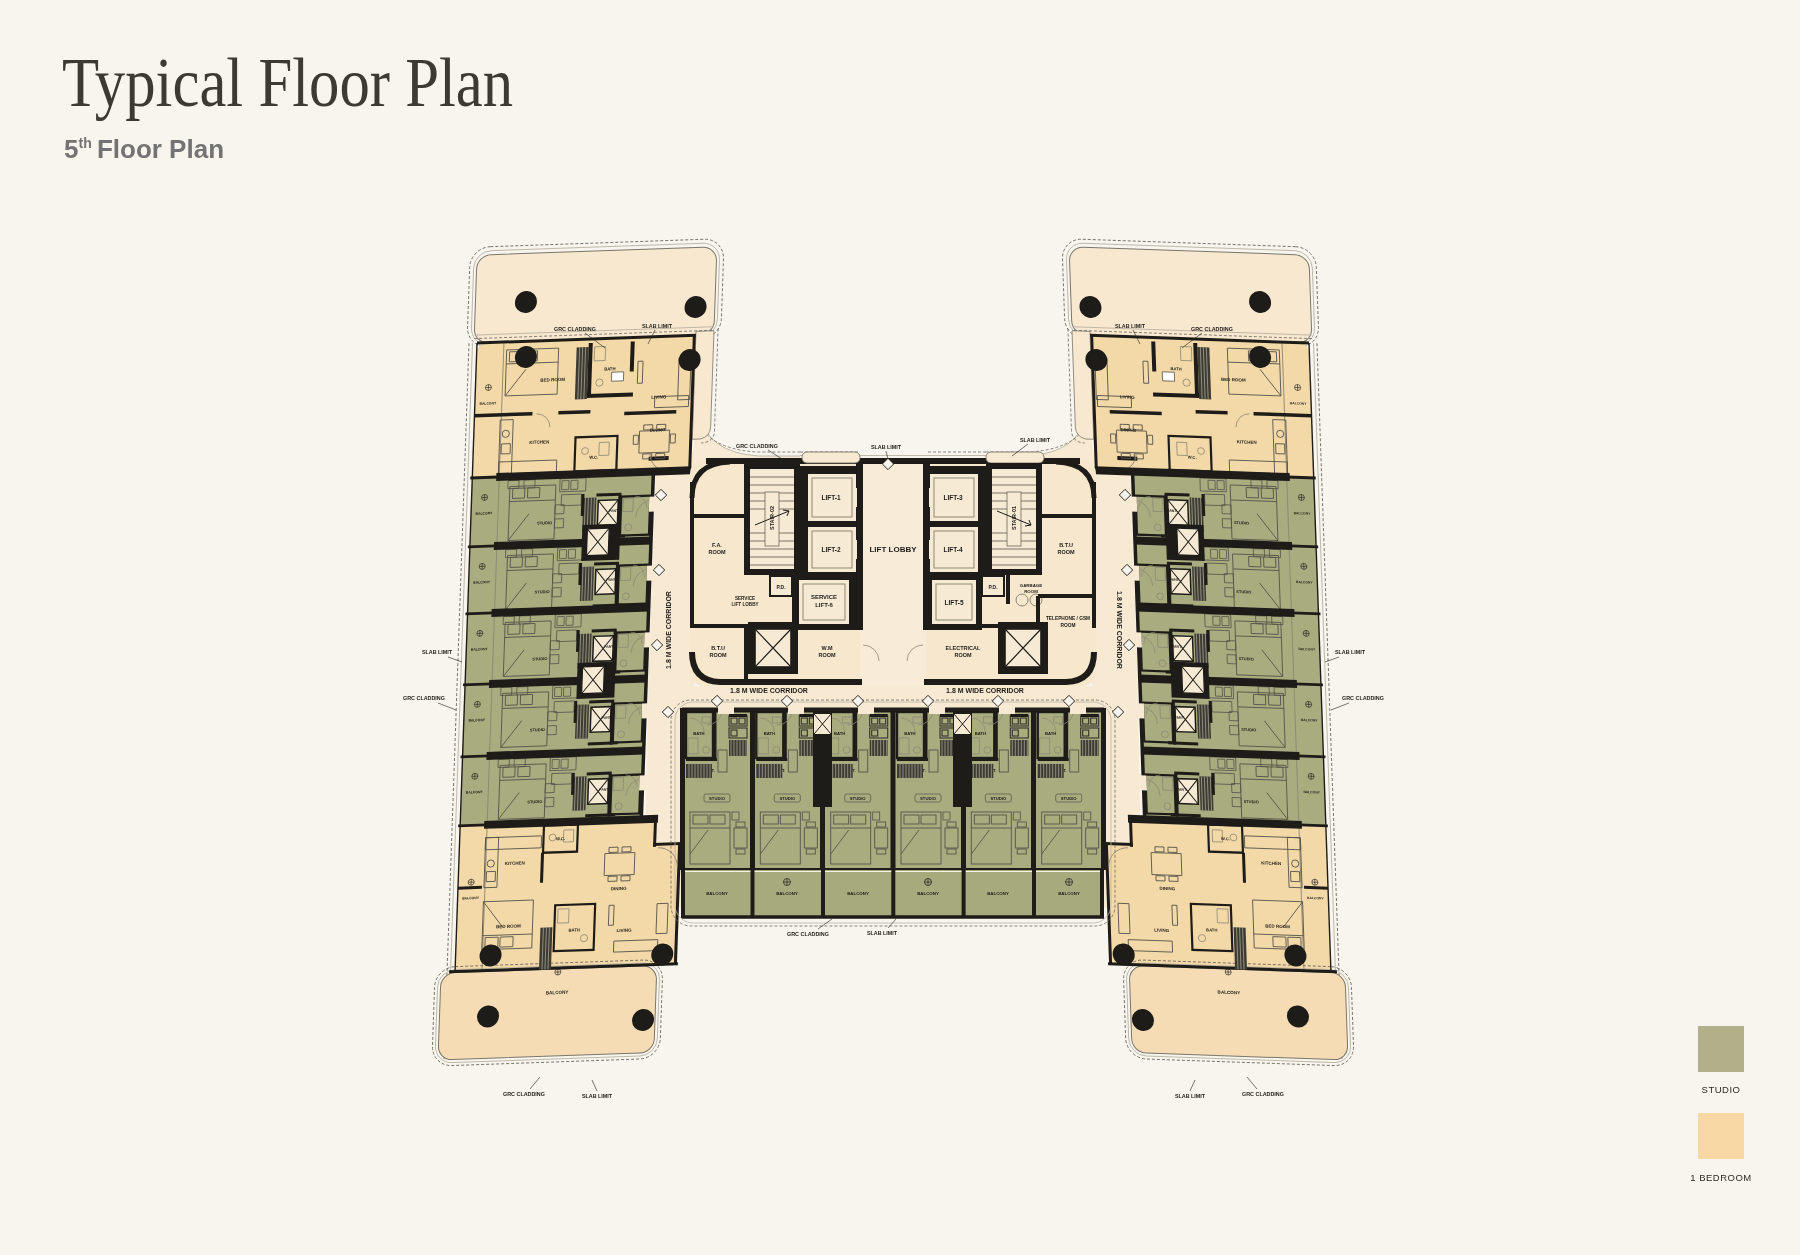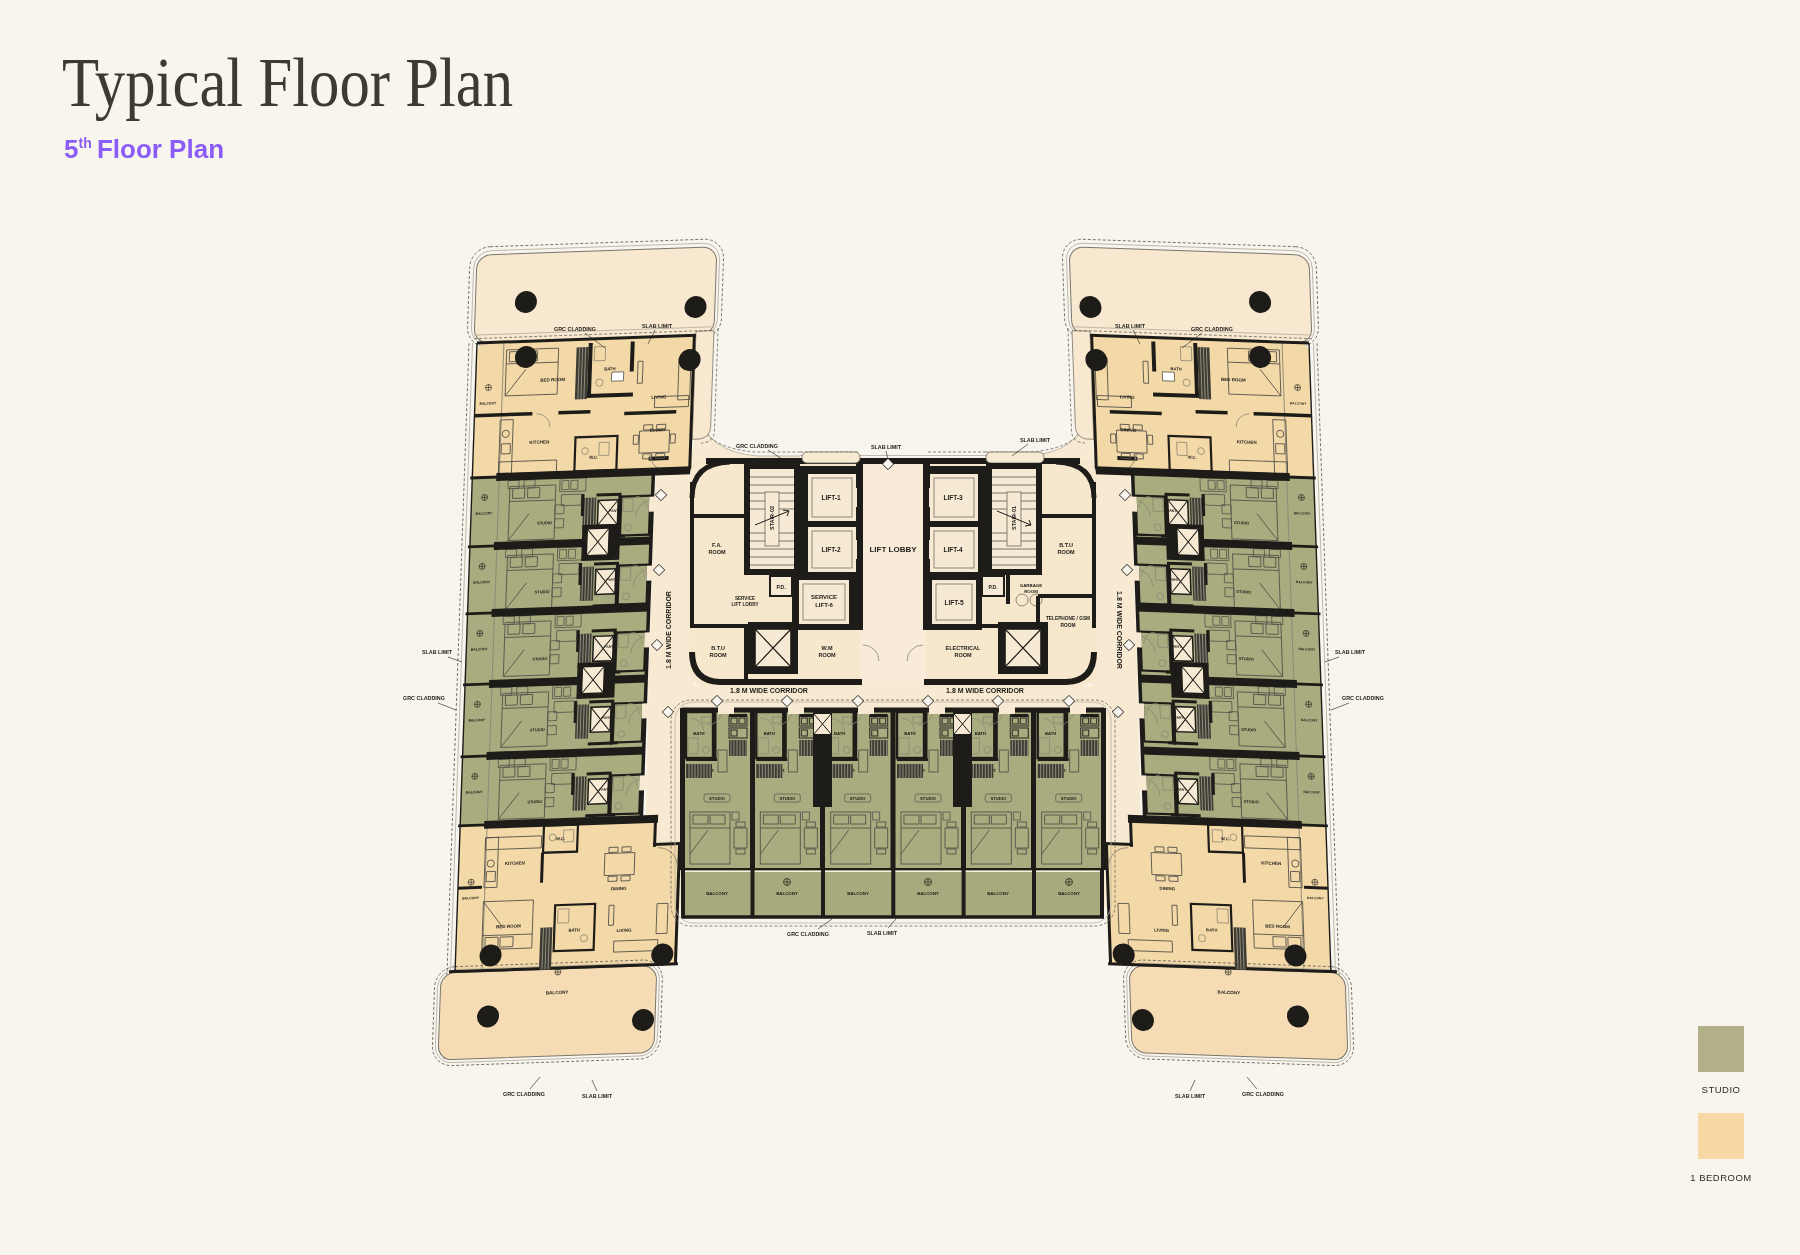--- a/index.html
+++ b/index.html
@@ -1,18 +1,18 @@
 <!DOCTYPE html>
 <html><head>
 <meta charset="utf-8">
 <style>
   html,body{margin:0;padding:0;}
   body{width:1800px;height:1255px;background:#f8f5ee;font-family:"Liberation Sans",sans-serif;position:relative;overflow:hidden;}
   .title{position:absolute;left:62px;top:44px;font-family:"Liberation Serif",serif;font-size:69px;color:#3c3a31;letter-spacing:0px;transform:scaleX(0.88);transform-origin:left top;}
-  .subtitle{position:absolute;left:64px;top:134px;font-size:26px;font-weight:bold;color:#8b5cf6;}
+  .subtitle{position:absolute;left:64px;top:134px;font-size:26px;font-weight:bold;color:#737373;}
   .subtitle sup{font-size:14px;}
   svg{position:absolute;left:0;top:0;}
   text{font-family:"Liberation Sans",sans-serif;}
 </style>
 </head>
 <body>
 
 <div class="title">Typical Floor Plan</div>
 
 <div class="subtitle">5<sup>th</sup> Floor Plan</div>

